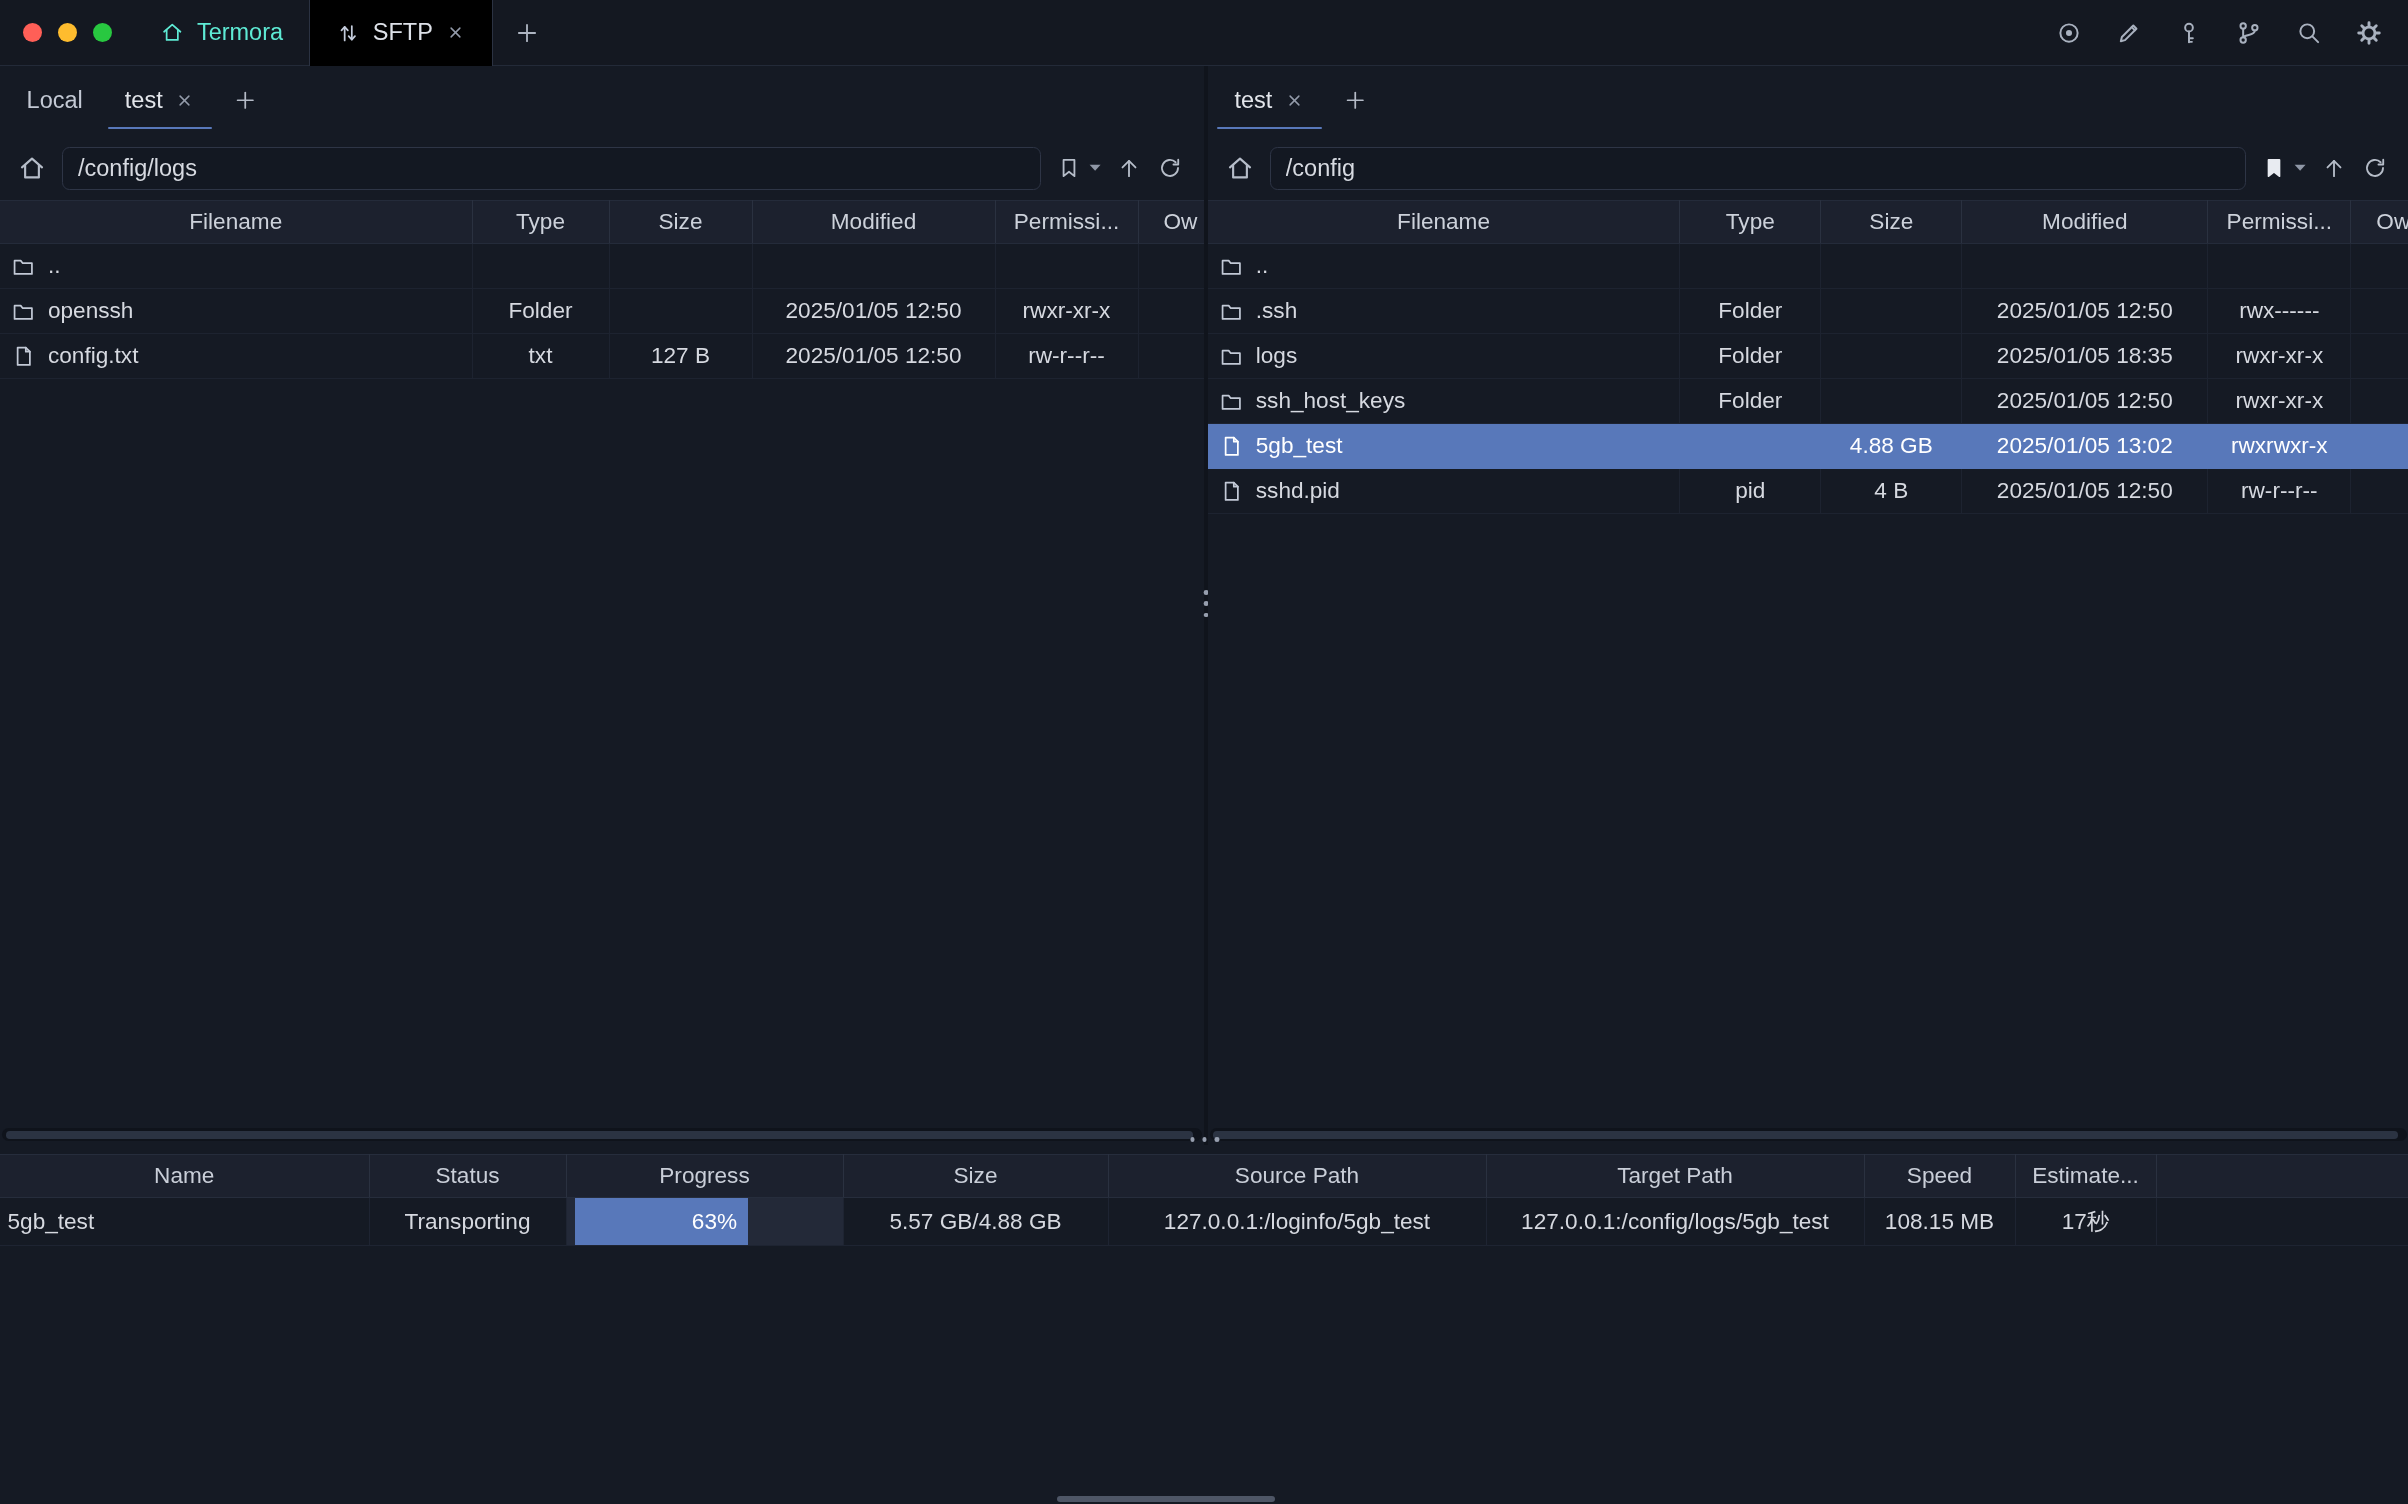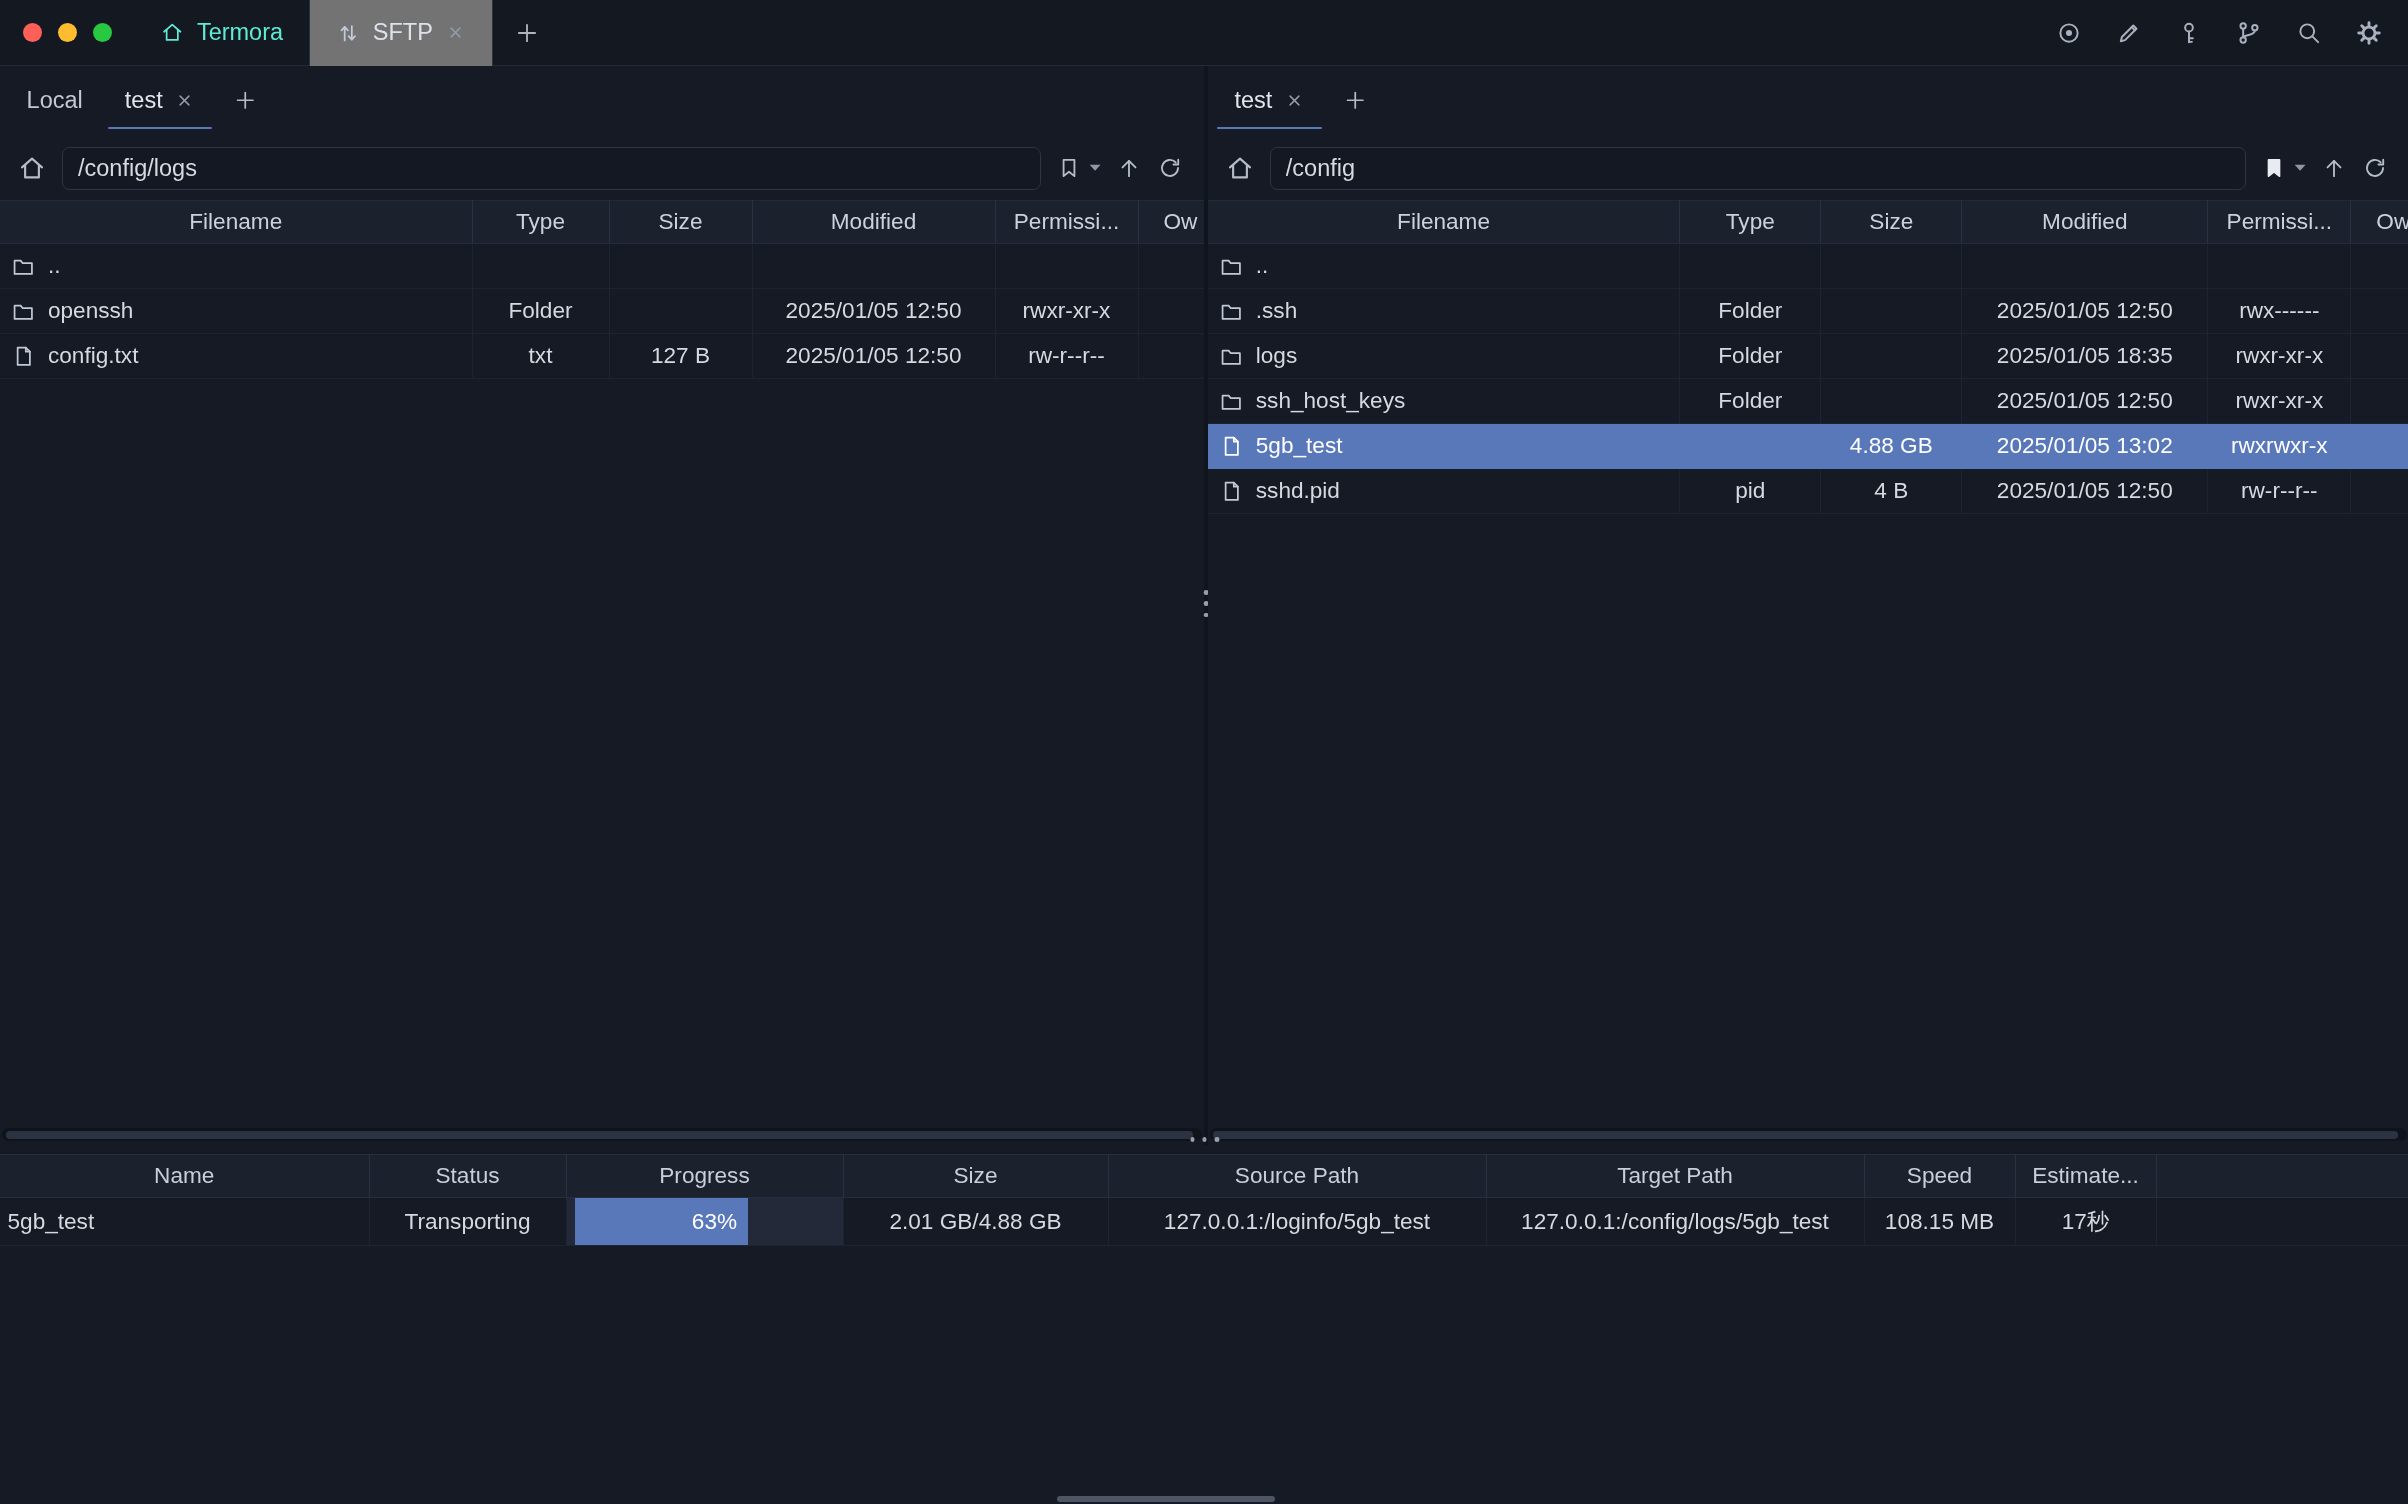--- a/index.html
+++ b/index.html
@@ -18,21 +18,21 @@
   .traffic{display:flex;align-items:center;gap:16px;padding:0 22.6px 0 22.6px;}
   .light{width:19px;height:19px;border-radius:50%;}
   .light.red{background:#ff5f57;}
   .light.yellow{background:#febc2e;}
   .light.green{background:#28c840;}
   .tb-tab{
     display:flex;align-items:center;gap:12.2px;padding:0 26px;
     color:#5eead4;font-size:23.5px;
   }
   .tb-tab.active{
-    background:#737373;border-left:0.9px solid #2b3242;border-right:0.9px solid #2b3242;
+    background:#000000;border-left:0.9px solid #2b3242;border-right:0.9px solid #2b3242;
     margin-bottom:-0.9px;color:#dde1e8;
   }
   .tb-plus{display:flex;align-items:center;padding:0 21px;color:#aeb5c2;}
   .tb-toolbar{margin-left:auto;display:flex;align-items:center;gap:32px;padding-right:26px;color:#a9b1bf;}
   .tb-toolbar .ic{width:28px;height:28px;}
   
   .main{position:absolute;top:66px;left:0;right:0;height:1079px;display:flex;}
   .pane{position:relative;height:100%;display:flex;flex-direction:column;background:#151a24;overflow:hidden;}
   .pane.left{width:1204px;flex:0 0 1204px;}
   .pane.right{flex:1;}
@@ -565,21 +565,21 @@
         <tr>
           <td class="t-name">5gb_test</td>
           <td>Transporting</td>
           <td class="t-progress">
             <div class="progress-track">
               <div class="progress-fill" style="width: 63%;">
                 <span>63%</span>
               </div>
             </div>
           </td>
-          <td>2.01 GB/4.88 GB</td>
+          <td>5.57 GB/4.88 GB</td>
           <td>127.0.0.1:/loginfo/5gb_test</td>
           <td>127.0.0.1:/config/logs/5gb_test</td>
           <td>108.15 MB</td>
           <td>17秒</td>
           <td class="filler"></td>
         </tr>
       </tbody>
     </table>
   </section>
 

